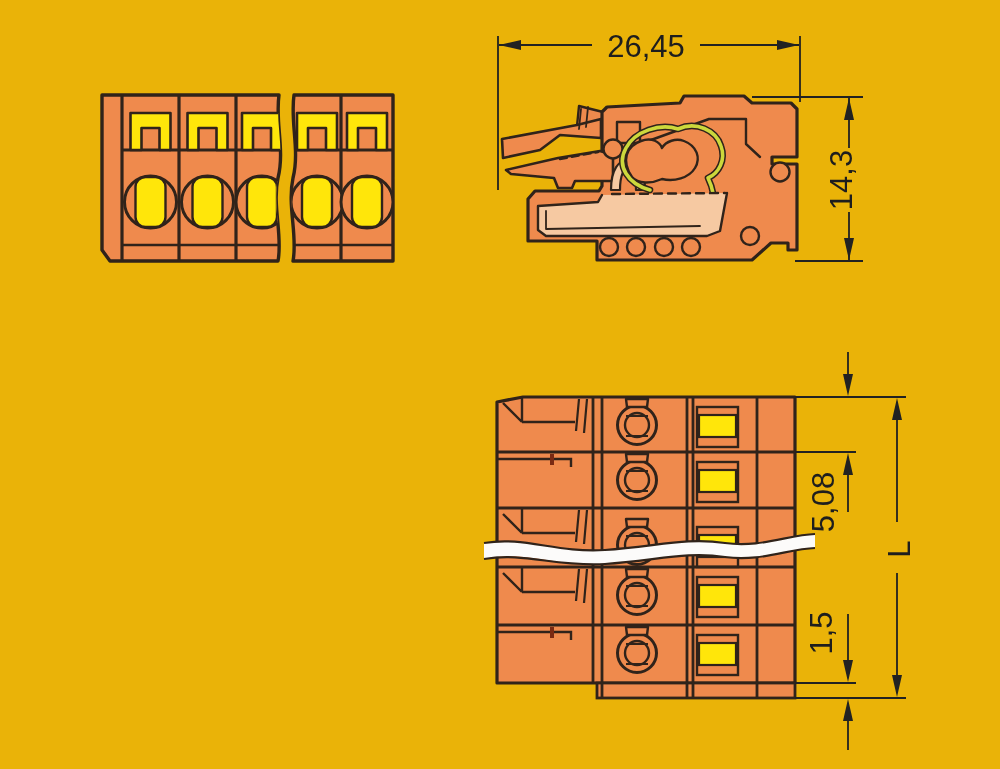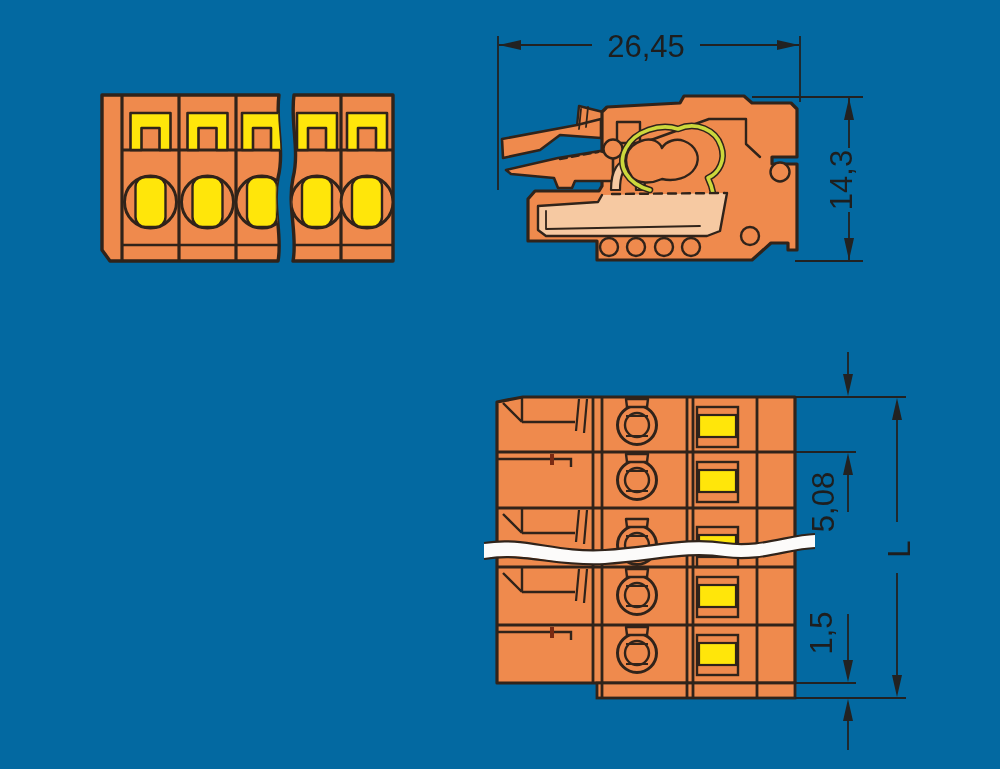--- a/index.html
+++ b/index.html
@@ -1,16 +1,16 @@
 <!DOCTYPE html>
 <html><head>
 <meta charset="utf-8">
 <style>
   html,body{margin:0;padding:0;background:#fcfbfa;}
-  .canvas{position:relative;width:1000px;height:769px;background:#0369a1;overflow:hidden;
+  .canvas{position:relative;width:1000px;height:769px;background:#eab308;overflow:hidden;
           font-family:"Liberation Sans","DejaVu Sans",sans-serif;}
   svg{display:block;}
   text{font-family:"Liberation Sans","DejaVu Sans",sans-serif;fill:#1e1e1e;}
 </style>
 </head>
 <body>
 
 <div class="canvas">
 <svg width="1000" height="769" viewBox="0 0 1000 769">
 

